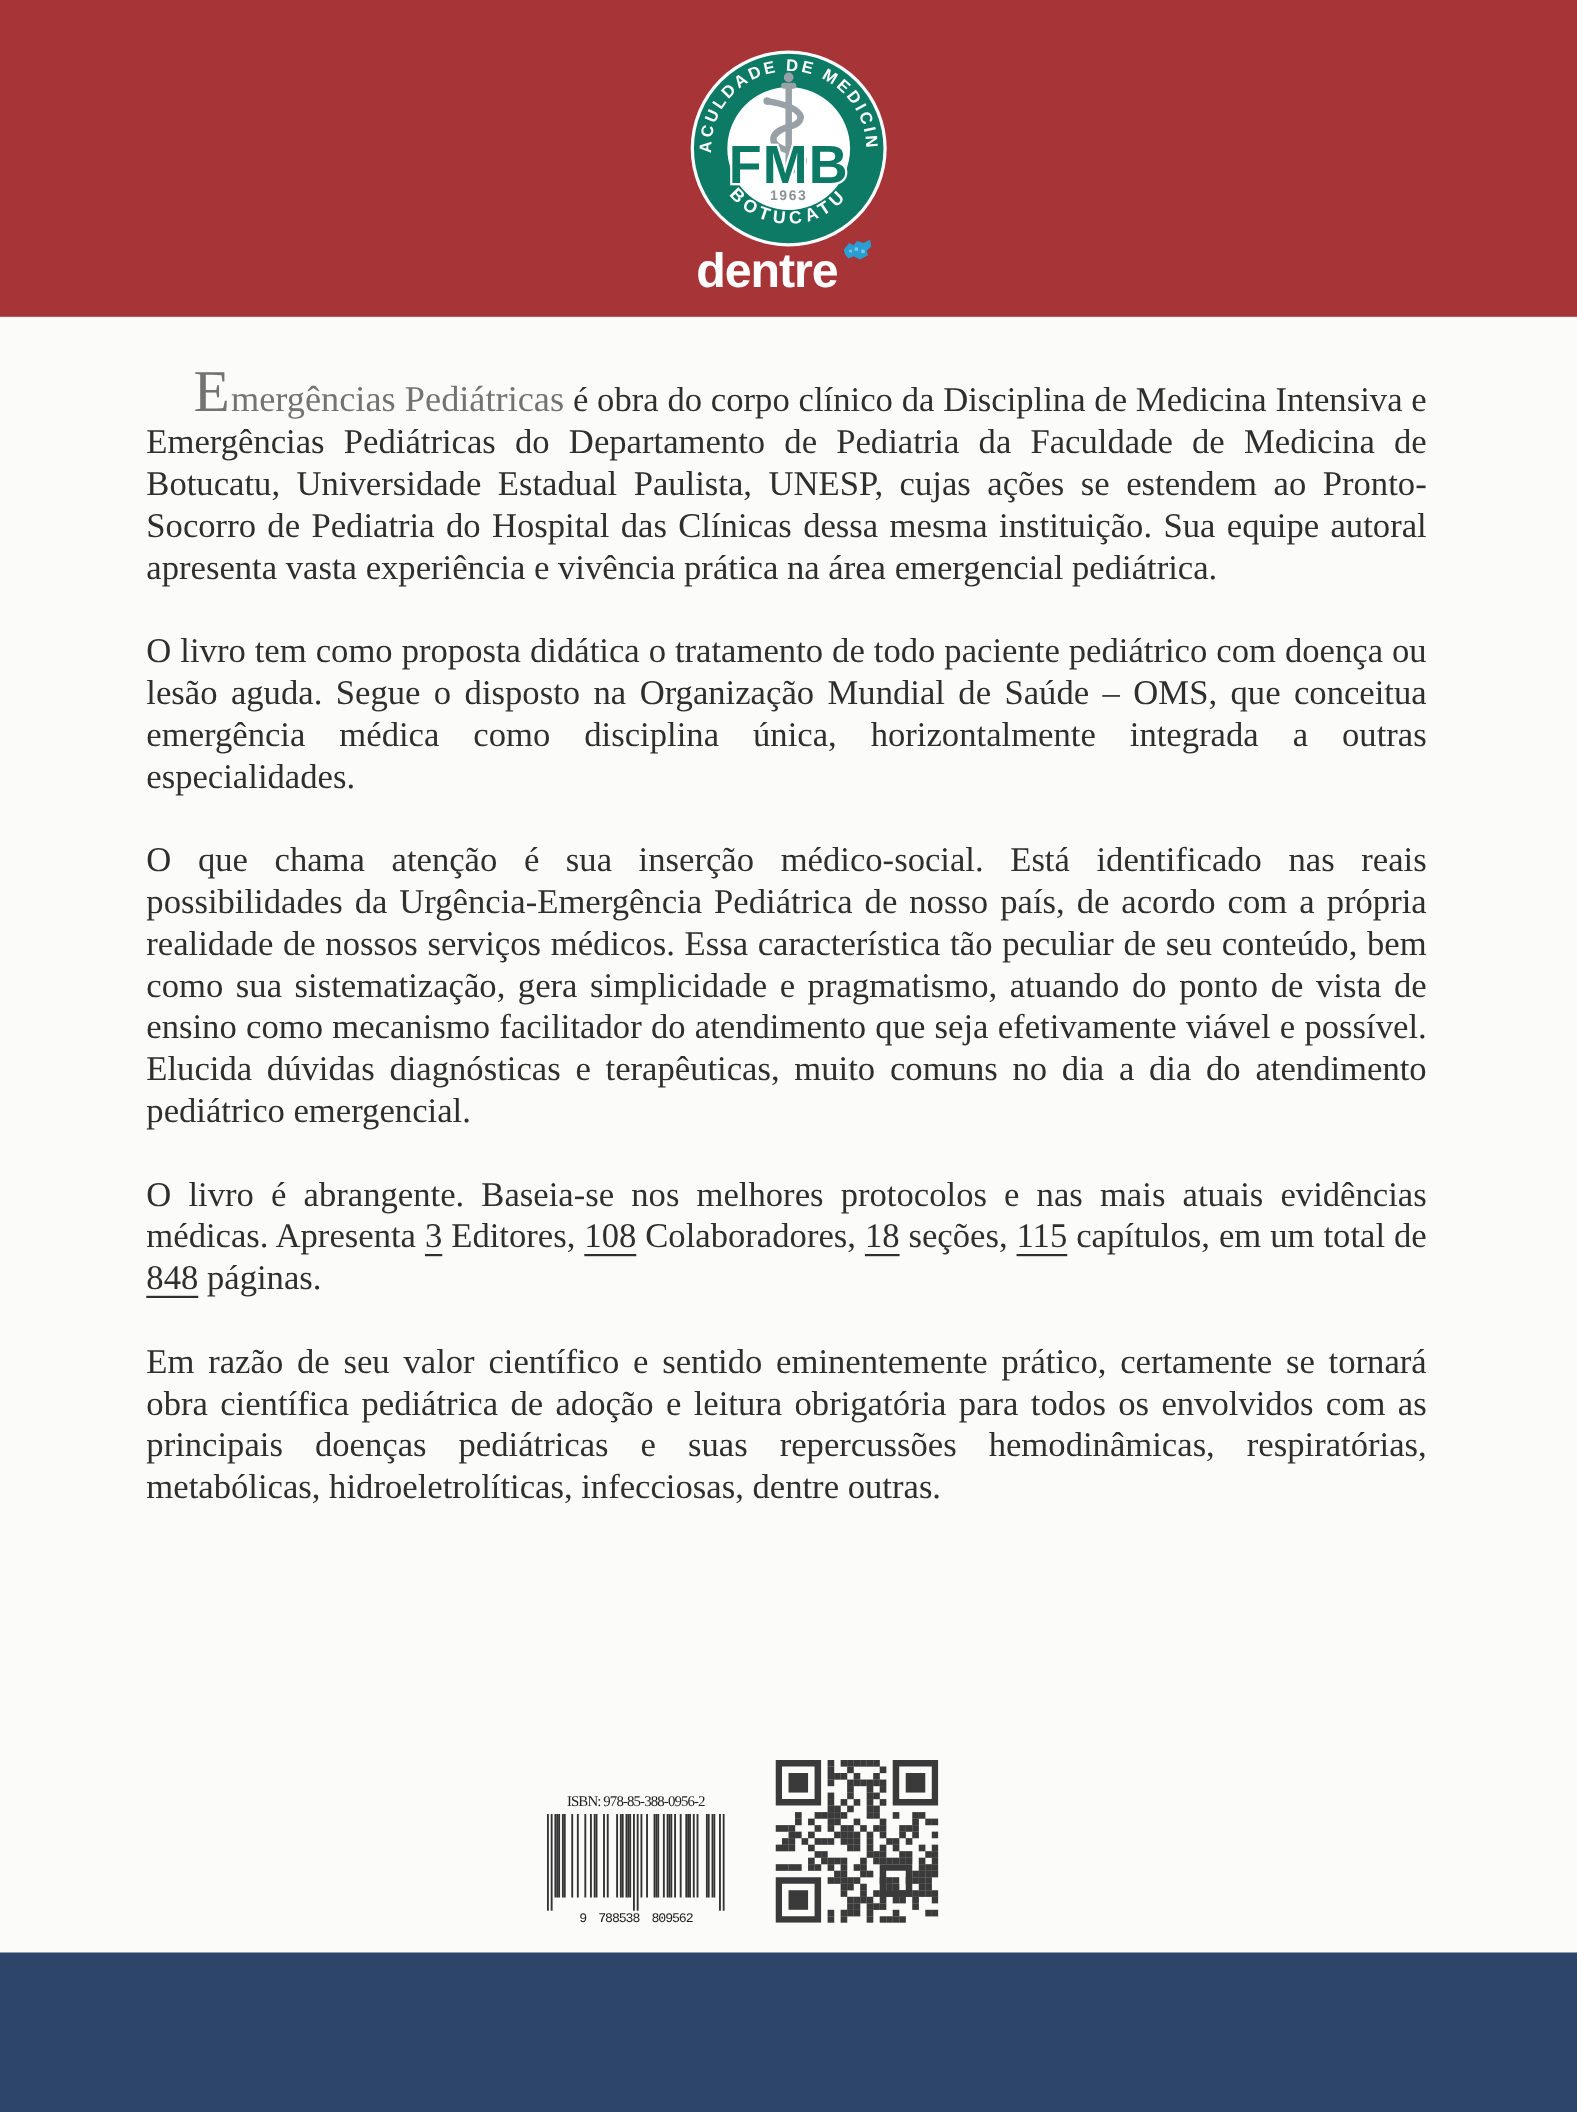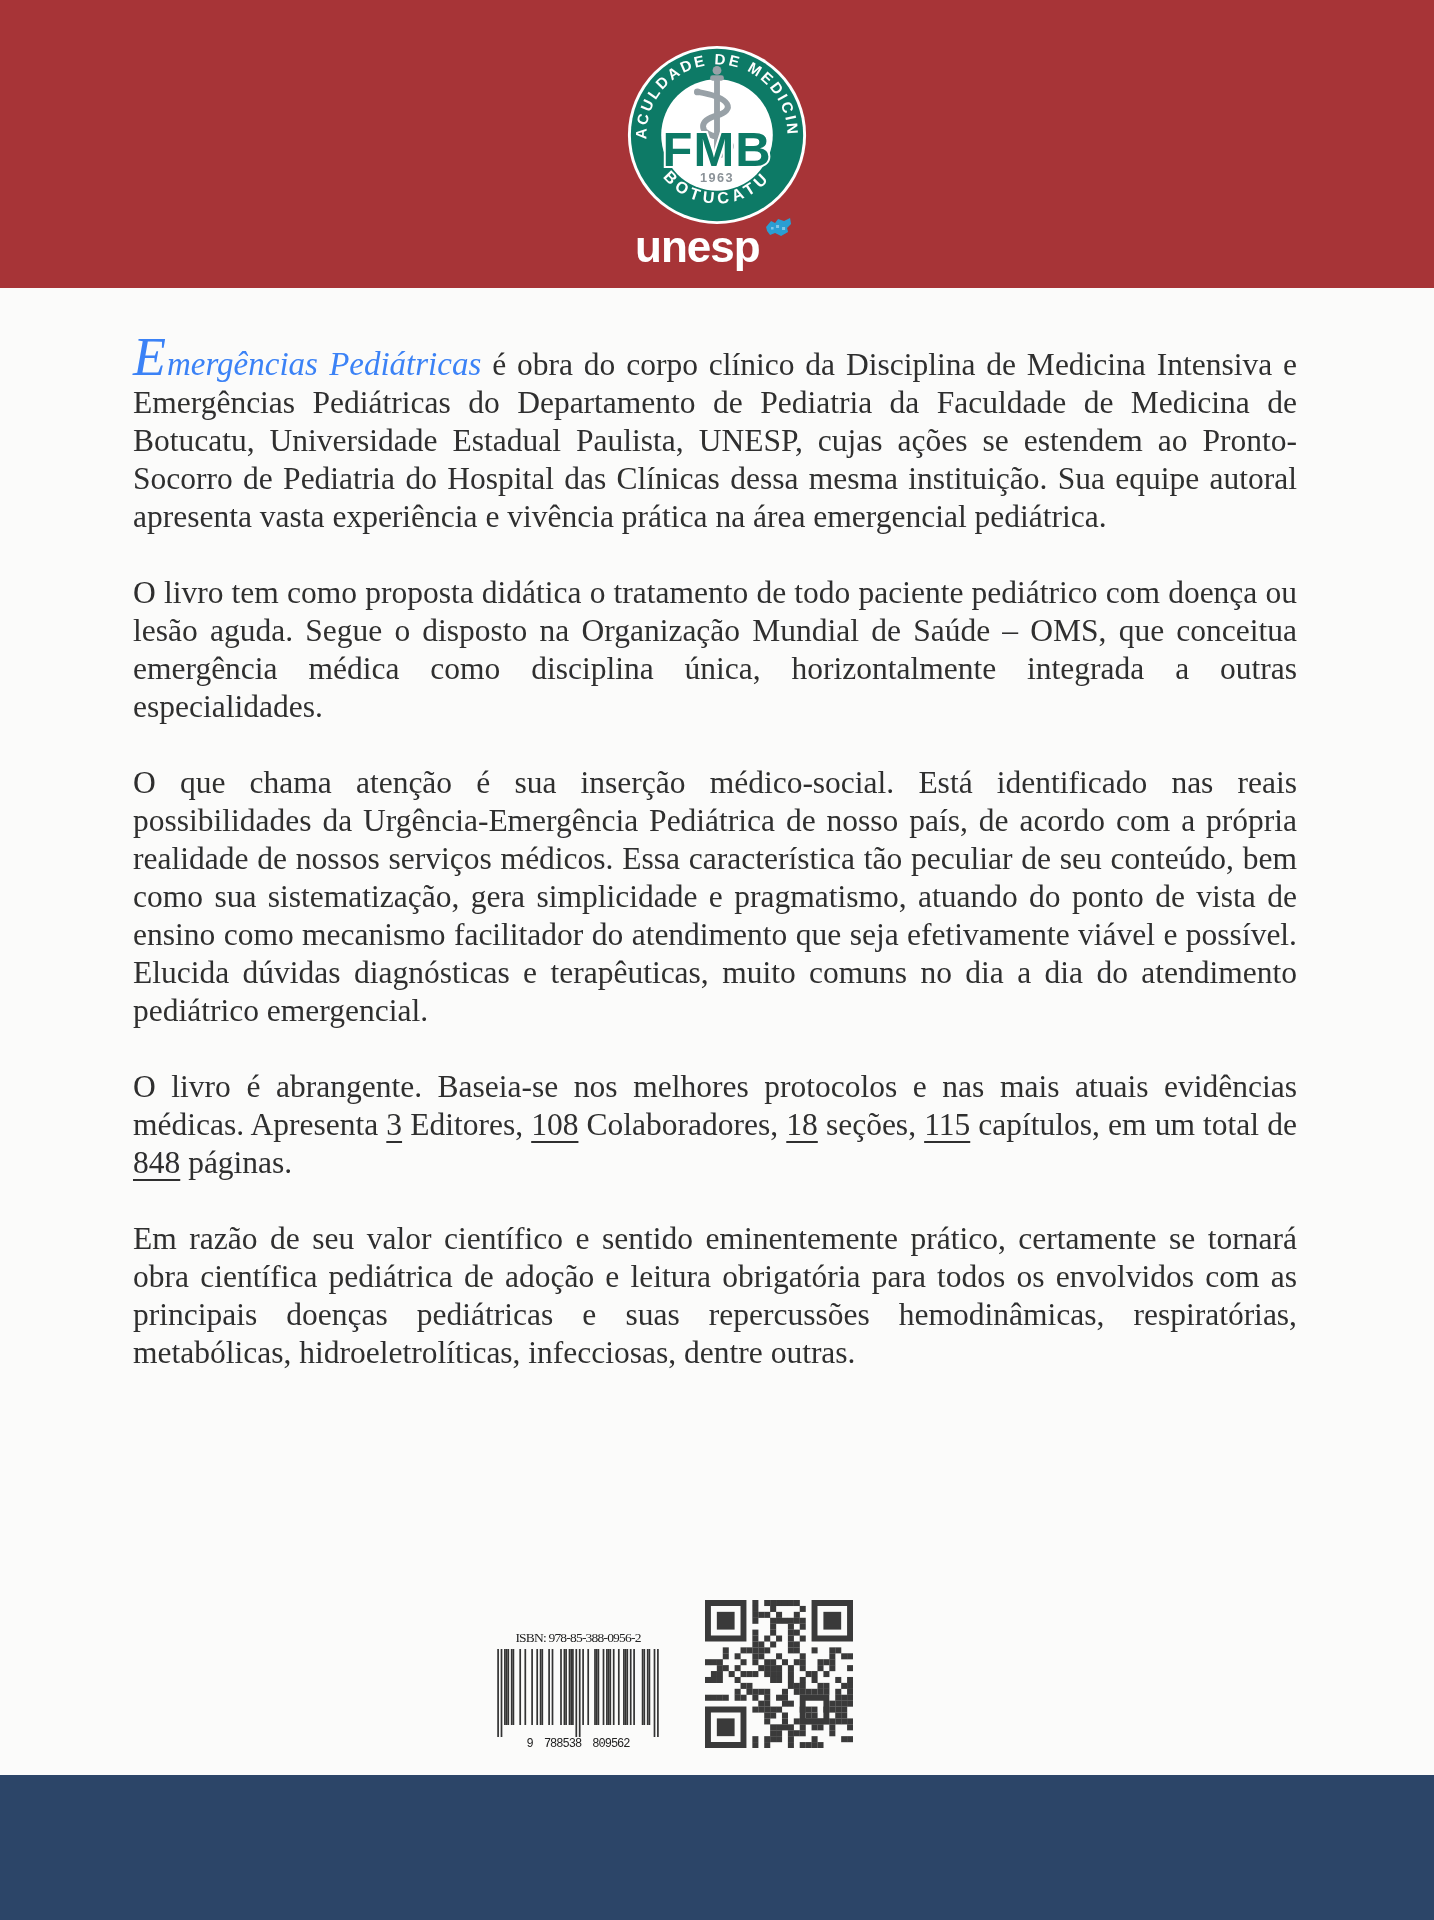--- a/index.html
+++ b/index.html
@@ -20,21 +20,21 @@
   .unesp-emblem{margin:-10px 0 0 3px;}
   
   .body-text{
     position:absolute;top:288px;left:133px;width:1164px;padding-top:57px;
     color:#2f2f2f;
   }
   .body-text p.para{
     margin:0 0 38px 0;font-size:31.5px;line-height:38px;
     text-align:justify;
   }
-  .title-run{font-style:italic;color:#3b82f6;font-size:33px;}
+  .title-run{color:#737373;font-size:33px;margin-left:43px;}
   .title-initial{font-size:54px;line-height:1px;letter-spacing:1px;}
   .u{text-decoration:underline;text-decoration-thickness:2px;text-underline-offset:6px;}
   
   .isbn-block{position:absolute;left:494px;top:1630px;width:168px;text-align:center;color:#222;}
   .isbn-label{
     font-family:Liberation Serif, serif;font-size:13.5px;letter-spacing:-0.8px;
     white-space:nowrap;display:block;
   }
   .barcode-svg{display:block;margin:3px auto 0 auto;}
   .barcode-digits{
@@ -71,21 +71,21 @@
         <rect x="-7" y="-61" width="14" height="5.5" rx="2.5"></rect>
         <rect x="-3" y="-58" width="6" height="86" rx="2.5"></rect>
         <path d="M -20 -44 C 16 -38, 18 -25, 0 -20 C -18 -15, -20 -3, 0 2 C 20 7, 18 17, -2 22" fill="none" stroke="#98a1a7" stroke-width="6" stroke-linecap="round"></path>
         <circle cx="-20" cy="-44" r="3.5"></circle>
       </g>
       <text x="0" y="32" text-anchor="middle" font-family="Liberation Sans, sans-serif" font-size="50" font-weight="bold" fill="#0d7a66" stroke="#ffffff" stroke-width="4" paint-order="stroke" letter-spacing="1">FMB</text>
       <text x="0" y="48" text-anchor="middle" font-family="Liberation Sans, sans-serif" font-size="13" font-weight="bold" fill="#8b9298" letter-spacing="1.5">1963</text>
     </svg>
 
     <div class="unesp">
-      <span class="unesp-word">unesp</span>
+      <span class="unesp-word">dentre</span>
       <svg class="unesp-emblem" width="30" height="26" viewBox="0 0 30 26" xmlns="http://www.w3.org/2000/svg">
         <path d="M3 12 L8 6 L12 8 L15 4 L21 6 L27 3 L28 9 L24 13 L25 17 L18 21 L12 18 L7 20 L4 16 Z" fill="#2a9ed3"></path>
         <rect x="13" y="10" width="3" height="3" fill="#7fc6e8"></rect>
         <rect x="19" y="12" width="3" height="3" fill="#7fc6e8"></rect>
         <rect x="8" y="12" width="2.5" height="2.5" fill="#7fc6e8"></rect>
       </svg>
     </div>
   </div>
 
   <div class="body-text">

